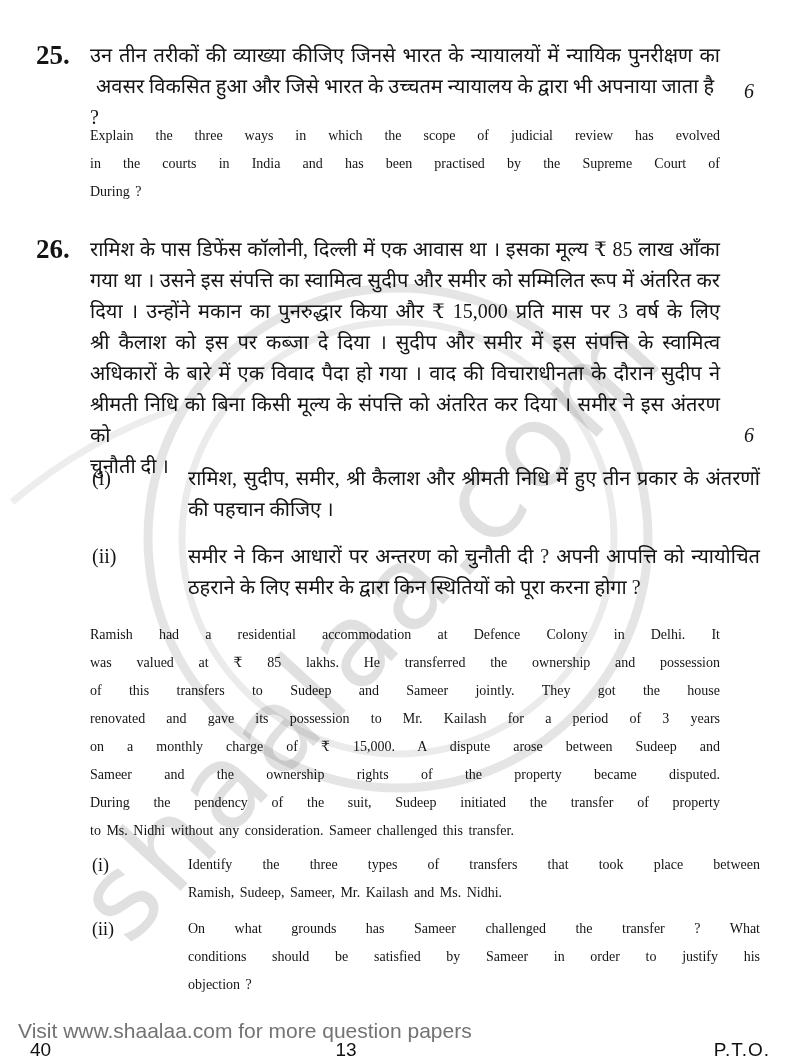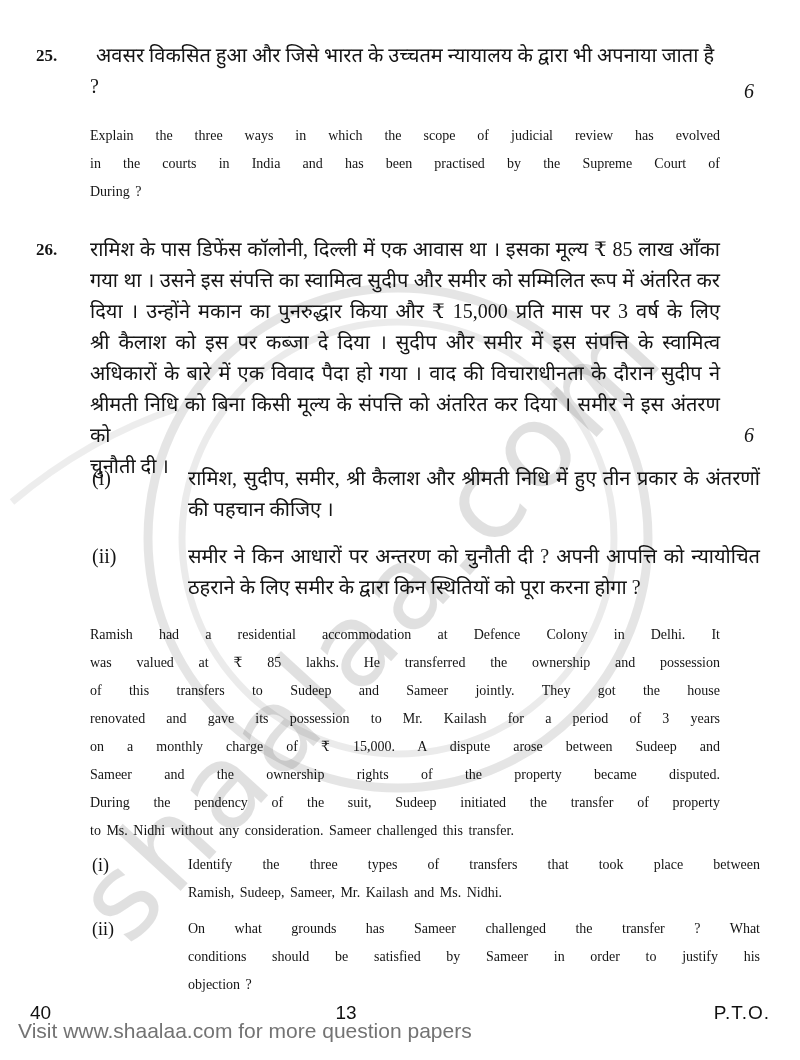--- a/index.html
+++ b/index.html
@@ -18,42 +18,42 @@
     z-index:3;pointer-events:none;
     transform:rotate(-47.5deg);
     font-family:"DejaVu Sans",sans-serif;
     font-size:116px;letter-spacing:6px;font-weight:400;
     color:rgba(0,0,0,0.12);
     text-align:center;white-space:nowrap;
   }
   
   .qnum{
     position:absolute;left:36px;width:50px;
-    font-weight:700;font-size:17px;line-height:31px;z-index:2;
+    font-weight:700;font-size:27px;line-height:31px;z-index:2;
   }
   .marks{
     position:absolute;left:744px;width:40px;
     font-style:italic;font-size:20px;line-height:31px;z-index:2;
   }
   .block{position:absolute;left:90px;width:630px;z-index:2;}
   .sublabel{
     position:absolute;left:92px;width:50px;z-index:2;
     font-size:18px;line-height:28px;
   }
   .sublabel.hi{font-size:20px;line-height:31px;}
   .subblock{position:absolute;left:148px;width:572px;z-index:2;margin-left:40px;}
   .hi .line{font-size:20px;line-height:31px;}
   .en .line{font-size:14px;line-height:28px;word-spacing:2px;}
   .line{text-align:justify;text-align-last:justify;}
   .line.last{text-align:center;text-align-last:left;}
   
   .foot{
     position:absolute;z-index:2;
     font-family:"Liberation Sans","DejaVu Sans",sans-serif;
-    font-size:19px;line-height:22px;color:#111;
+    font-size:19px;line-height:22px;color:#111;margin-top:37px;
   }
   .foot-left{left:30px;top:1002px;}
   .foot-center{left:0;top:1002px;width:692px;text-align:center;}
   .foot-right{right:30px;top:1002px;letter-spacing:1px;}
   .banner{
     position:absolute;left:18px;top:1019px;z-index:4;
     font-family:"Liberation Sans","DejaVu Sans",sans-serif;
     font-size:21px;color:#737373;white-space:nowrap;
   }
 </style>
@@ -65,20 +65,21 @@
   <svg class="wm-svg" width="800" height="1060" viewBox="0 0 800 1060">
     <circle cx="398" cy="538" r="250" fill="none" stroke="rgba(0,0,0,0.10)" stroke-width="9"></circle>
     <circle cx="398" cy="538" r="216" fill="none" stroke="rgba(0,0,0,0.08)" stroke-width="7"></circle>
     <path d="M 12 502 Q 88 438 178 408" fill="none" stroke="rgba(0,0,0,0.07)" stroke-width="7"></path>
   </svg>
 
   <div class="wm-text">shaalaa.com</div>
 
   <div class="qnum" style="top:40px">25.</div>
   <div class="block hi" style="top:40px">
+      <div class="line">उन तीन तरीकों की व्याख्या कीजिए जिनसे भारत के न्यायालयों में न्यायिक पुनरीक्षण का</div>
       <div class="line last">अवसर विकसित हुआ और जिसे भारत के उच्चतम न्यायालय के द्वारा भी अपनाया जाता है ?</div>
     </div>
   <div class="marks" style="top:76px">6</div>
   <div class="block en" style="top:122px">
       <div class="line">Explain the three ways in which the scope of judicial review has evolved</div>
       <div class="line">in the courts in India and has been practised by the Supreme Court of</div>
       <div class="line last">During ?</div>
     </div>
 
   <div class="qnum" style="top:234px">26.</div>

